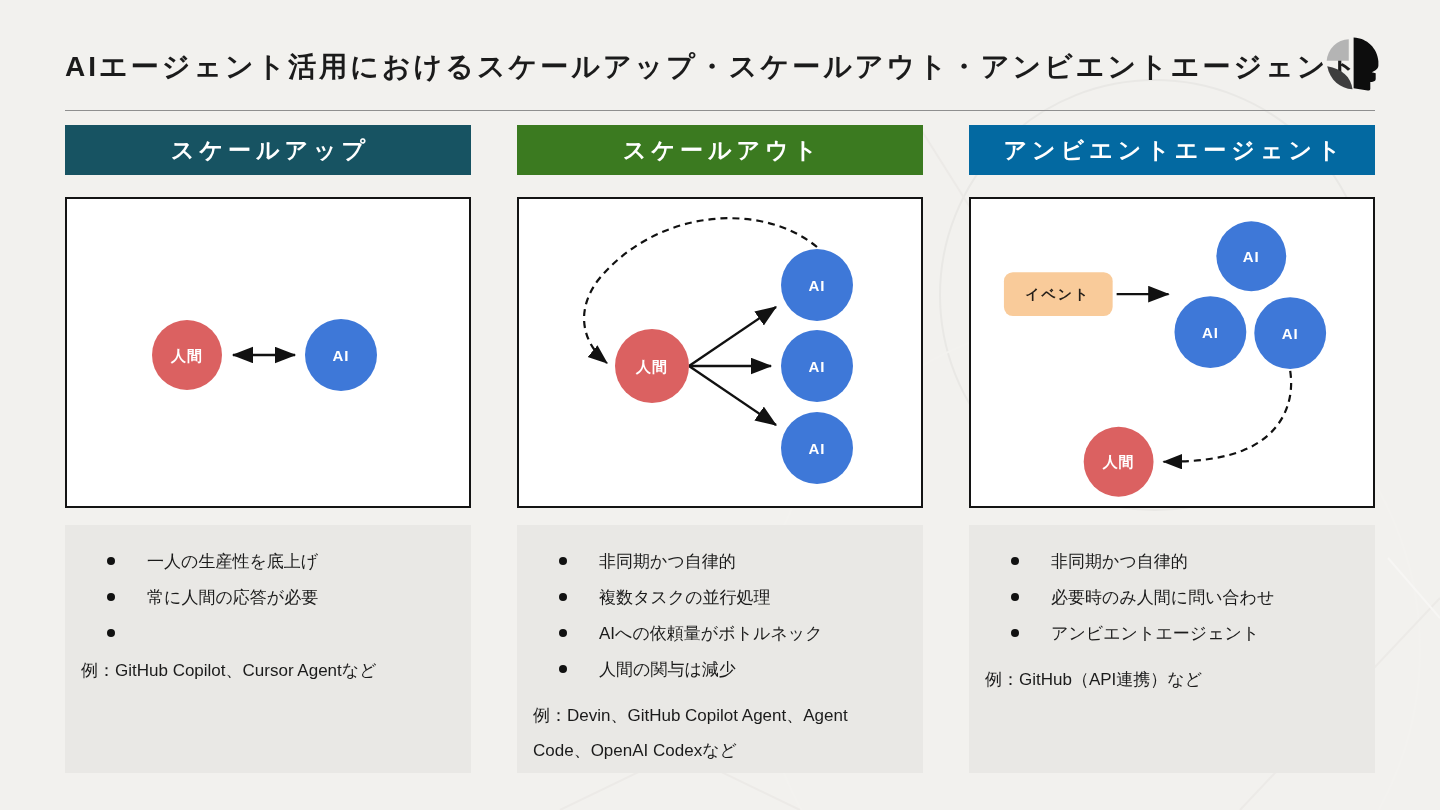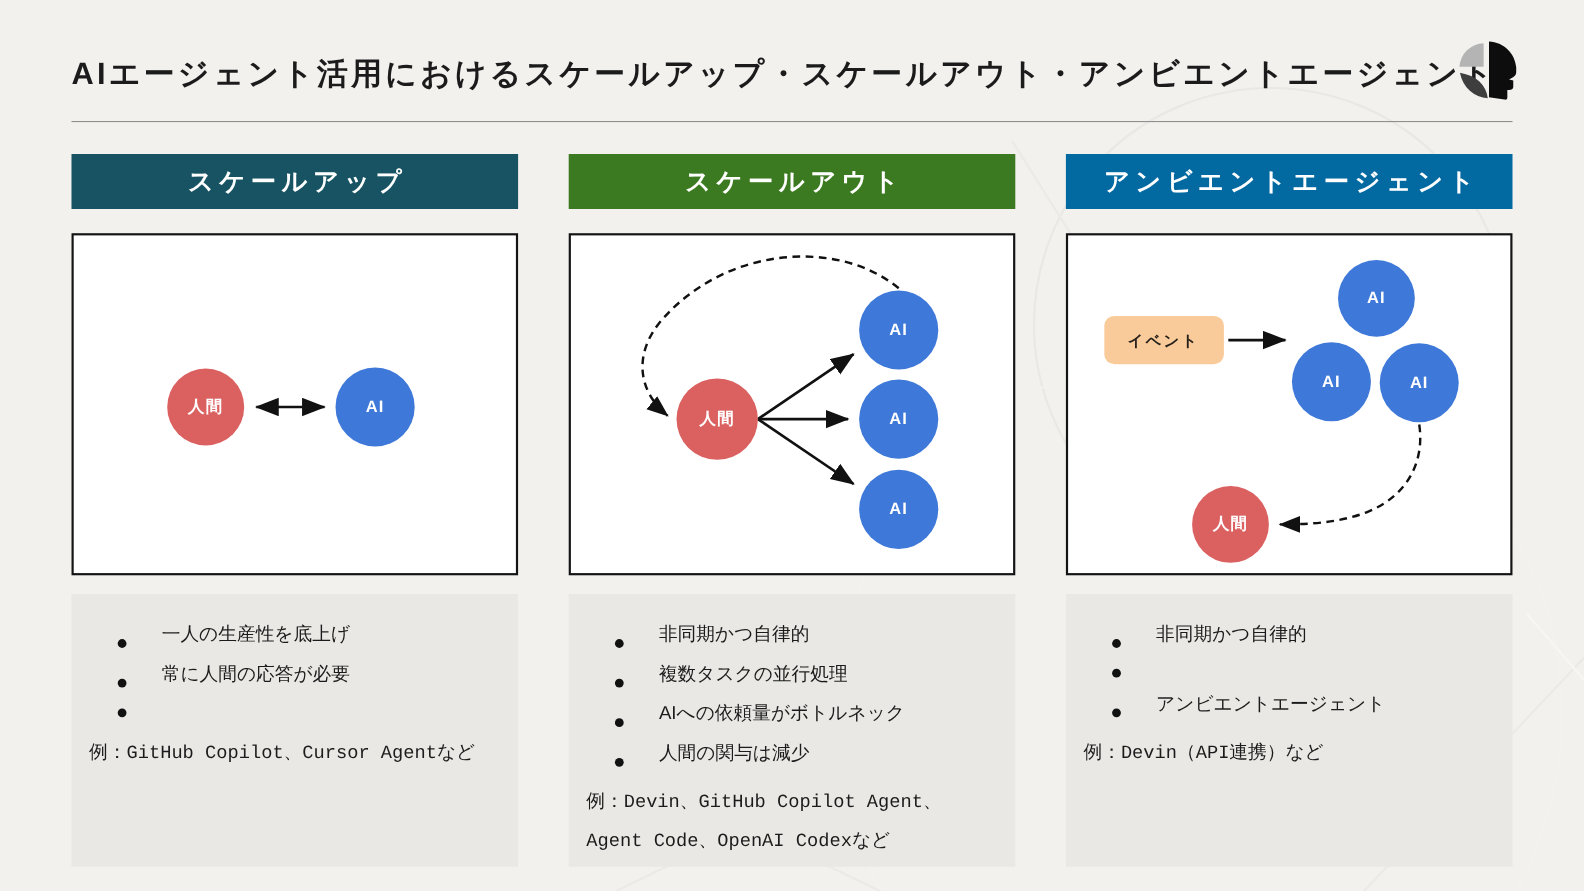--- a/index.html
+++ b/index.html
@@ -14,21 +14,21 @@
   .content{position:absolute;inset:0;z-index:1;}
 
   .title{
     position:absolute;left:65px;top:48px;width:1240px;
     font-size:28px;font-weight:bold;letter-spacing:3px;color:#1b1b1b;
     white-space:nowrap;
   }
   .logo{position:absolute;right:60px;top:36px;width:56px;height:56px;}
   .divider{position:absolute;left:65px;top:110px;width:1310px;height:1px;background:#8f8f8f;}
 
-  .columns{position:absolute;left:65px;top:140px;width:1310px;display:flex;gap:46px;}
+  .columns{position:absolute;left:65px;top:125px;width:1310px;display:flex;gap:46px;}
   .column{flex:1;min-width:0;display:flex;flex-direction:column;}
 
   .col-header{
     height:50px;display:flex;align-items:center;justify-content:center;
     color:#ffffff;font-size:23px;font-weight:bold;letter-spacing:5px;text-indent:5px;
     white-space:nowrap;
   }
   .col-header.teal{background:#175362;}
   .col-header.green{background:#3b7a20;}
   .col-header.orange{background:#0369a1;}
@@ -38,25 +38,25 @@
     border:2px solid #141414;
   }
   .diagram svg{display:block;width:100%;height:100%;}
 
   .info{
     margin-top:17px;box-sizing:border-box;height:248px;
     background:#e9e8e5;padding:24px 16px 14px 16px;
   }
   ul.bullets{list-style:none;margin:0;padding:0;}
   .bullets li{
-    display:flex;align-items:flex-end;
+    display:flex;align-items:flex-start;
     margin-bottom:11px;font-size:17px;line-height:25px;color:#1b1b1b;
   }
   .dot{flex:0 0 8px;width:8px;height:8px;border-radius:50%;background:#111;margin:8px 32px 0 26px;}
-  .example{margin-top:16px;font-size:17px;line-height:35px;color:#1b1b1b;font-family:Liberation Mono, monospace;}
+  .example{margin-top:16px;font-size:17px;line-height:35px;color:#1b1b1b;}
 
   .node-label{fill:#ffffff;font-size:15px;font-weight:bold;letter-spacing:1px;}
   .event-label{fill:#26201a;font-size:14px;font-weight:bold;letter-spacing:2px;}
   .edge{stroke:#111;stroke-width:2.4;fill:none;}
   .edge-dashed{stroke:#111;stroke-width:2.2;fill:none;stroke-dasharray:7 5;}
 </style>
 </head>
 <body>
 
 <div class="slide">
@@ -194,25 +194,26 @@
         </div>
 
         <div class="info">
           <ul class="bullets">
             <li>
                 <span class="dot"></span>
                 <span>非同期かつ自律的</span>
               </li>
             <li>
                 <span class="dot"></span>
+                <span>必要時のみ人間に問い合わせ</span>
               </li>
             <li>
                 <span class="dot"></span>
                 <span>アンビエントエージェント</span>
               </li>
           </ul>
-          <div class="example">例：Devin（API連携）など</div>
+          <div class="example">例：GitHub（API連携）など</div>
         </div>
       </div>
 
     </div>
   </div>
 </div>
 
 </body></html>

